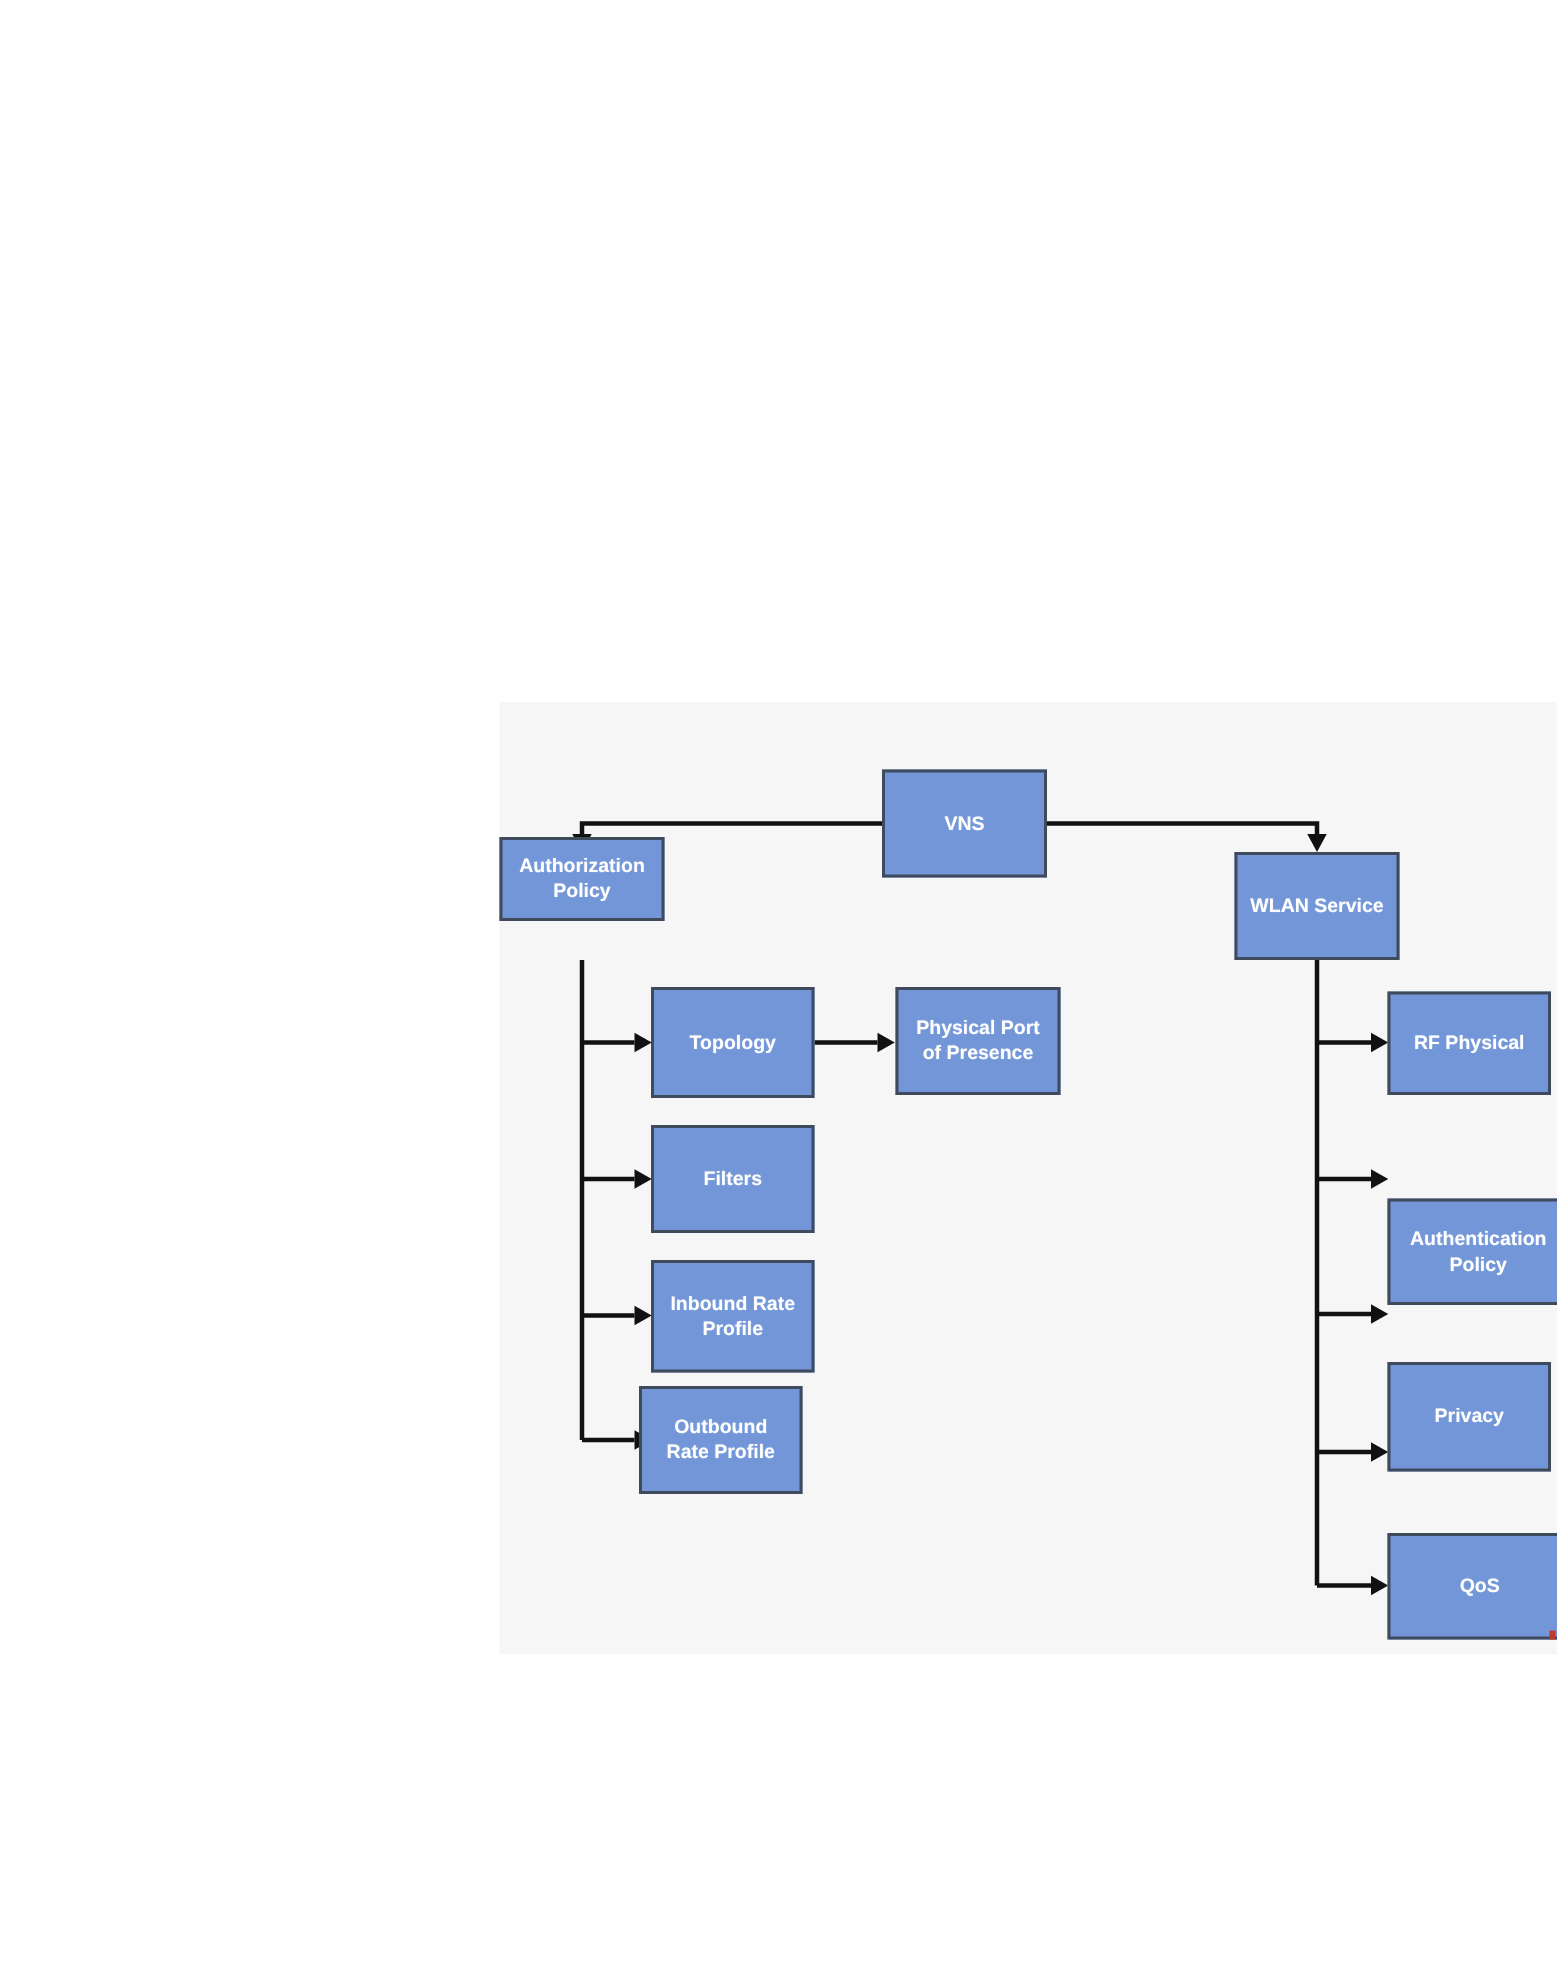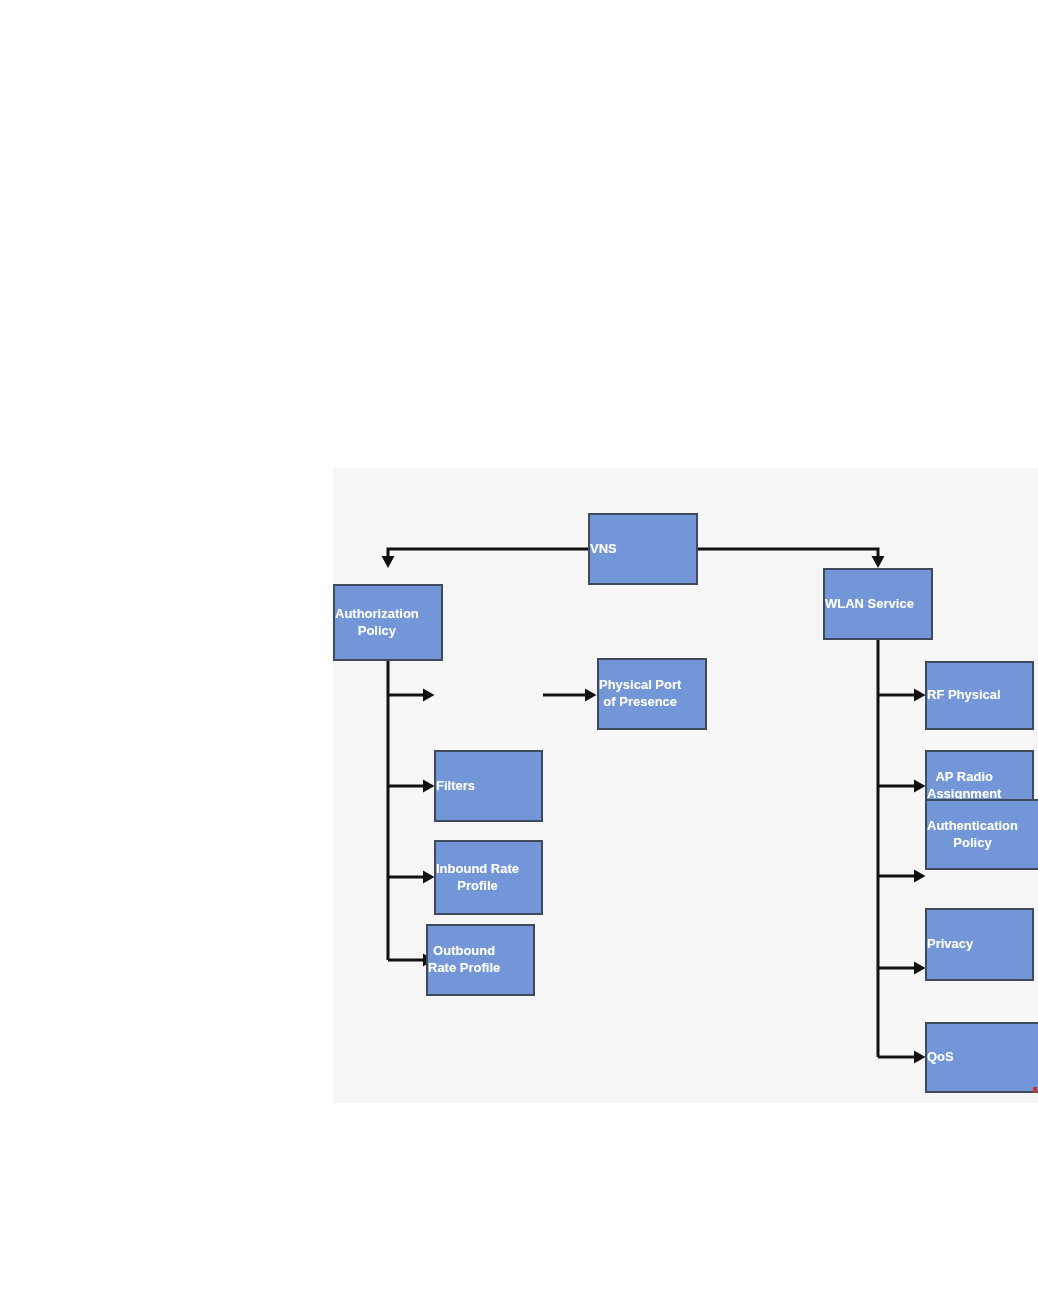--- a/index.html
+++ b/index.html
@@ -42,21 +42,21 @@
     fill: var(--connector, #111111);
     stroke: none;
   }
   .node {
     position: absolute;
     box-sizing: border-box;
     background: var(--node-fill, #7296d8);
     border: 2px solid var(--node-border, #3f4a5c);
     display: flex;
     align-items: center;
-    justify-content: flex-start;
+    justify-content: center;
     text-align: center;
   }
   .node .label {
     color: var(--node-text, #ffffff);
     font-size: 13px;
     font-weight: bold;
     line-height: 1.3;
     white-space: pre-line;
     text-shadow: 0 0 1px rgba(255,255,255,0.35);
   }
@@ -107,29 +107,32 @@
     <path class="connector" d="M878,968 H914"></path>
     <polygon class="arrowhead" points="914,961.5 914,974.5 925.5,968"></polygon>
     <path class="connector" d="M878,1057 H914"></path>
     <polygon class="arrowhead" points="914,1050.5 914,1063.5 925.5,1057"></polygon>
   </svg>
 
   <div class="node" style="left:588px;top:513px;width:110px;height:72px">
     <span class="label">VNS</span>
   </div>
 
-  <div class="node" style="left:333px;top:584px;width:110px;height:77px">
+  <div class="node" style="left:333px;top:558px;width:110px;height:56px">
     <span class="label">Authorization
 Policy</span>
   </div>
 
   <div class="node" style="left:823px;top:568px;width:110px;height:72px">
     <span class="label">WLAN Service</span>
   </div>
 
+  <div class="node" style="left:434px;top:658px;width:109px;height:74px">
+    <span class="label">Topology</span>
+  </div>
 
   <div class="node" style="left:597px;top:658px;width:110px;height:72px">
     <span class="label">Physical Port
 of Presence</span>
   </div>
 
   <div class="node" style="left:434px;top:750px;width:109px;height:72px">
     <span class="label">Filters</span>
   </div>
 
@@ -140,24 +143,20 @@
 
   <div class="node" style="left:426px;top:924px;width:109px;height:72px">
     <span class="label">Outbound
 Rate Profile</span>
   </div>
 
   <div class="node" style="left:925px;top:661px;width:109px;height:69px">
     <span class="label">RF Physical</span>
   </div>
 
-  <div class="node" style="left:925px;top:750px;width:109px;height:72px">
-    <span class="label">AP Radio
-Assignment</span>
-  </div>
 
   <div class="node" style="left:925px;top:799px;width:121px;height:71px">
     <span class="label">Authentication
 Policy</span>
   </div>
 
   <div class="node" style="left:925px;top:908px;width:109px;height:73px">
     <span class="label">Privacy</span>
   </div>
 

